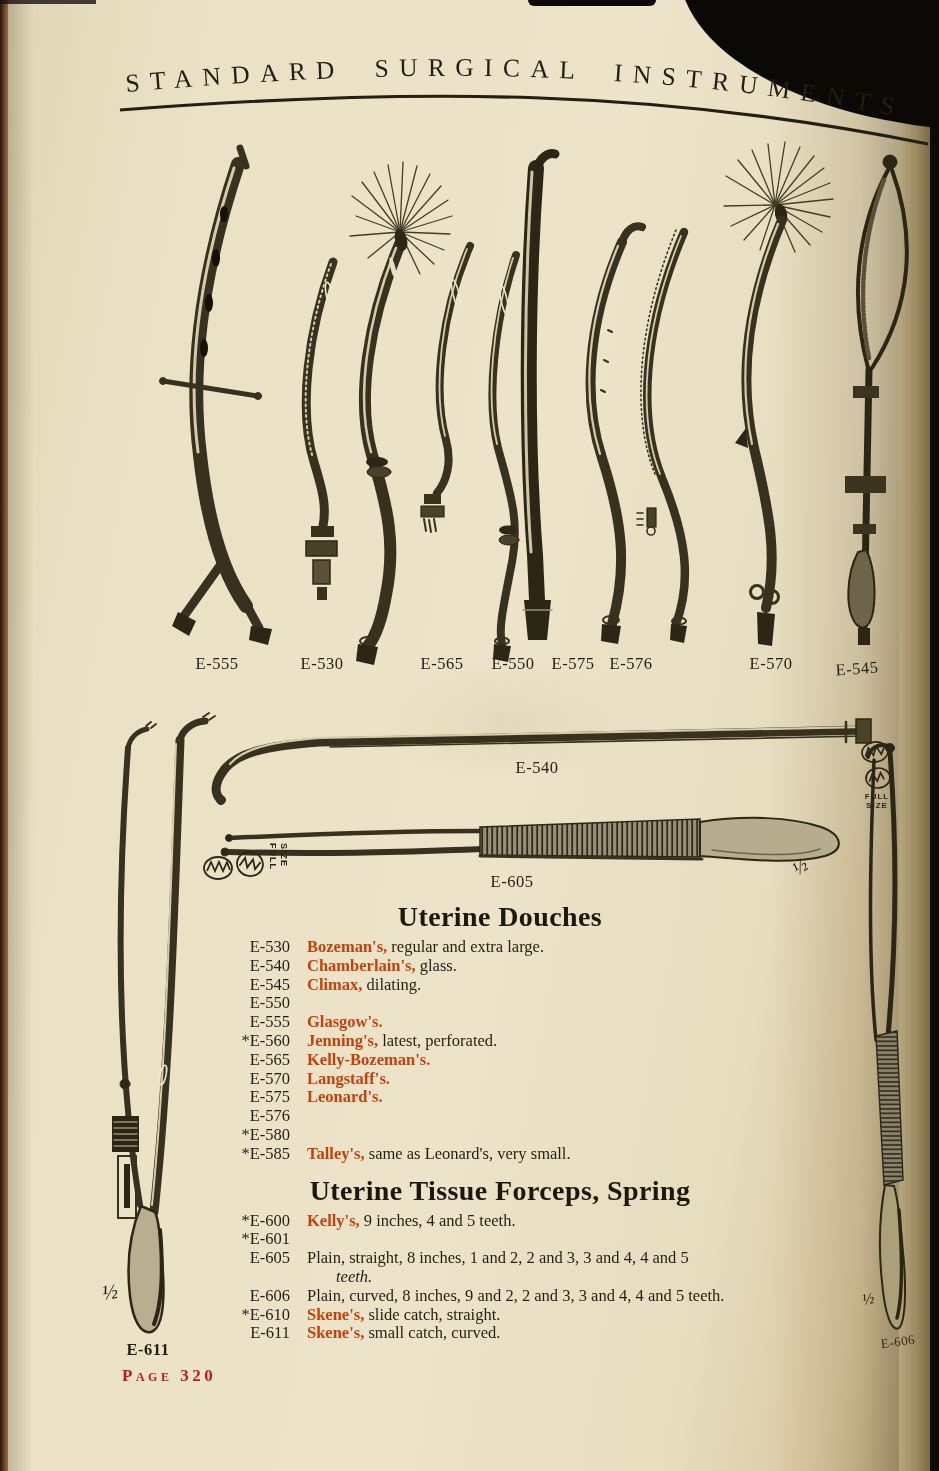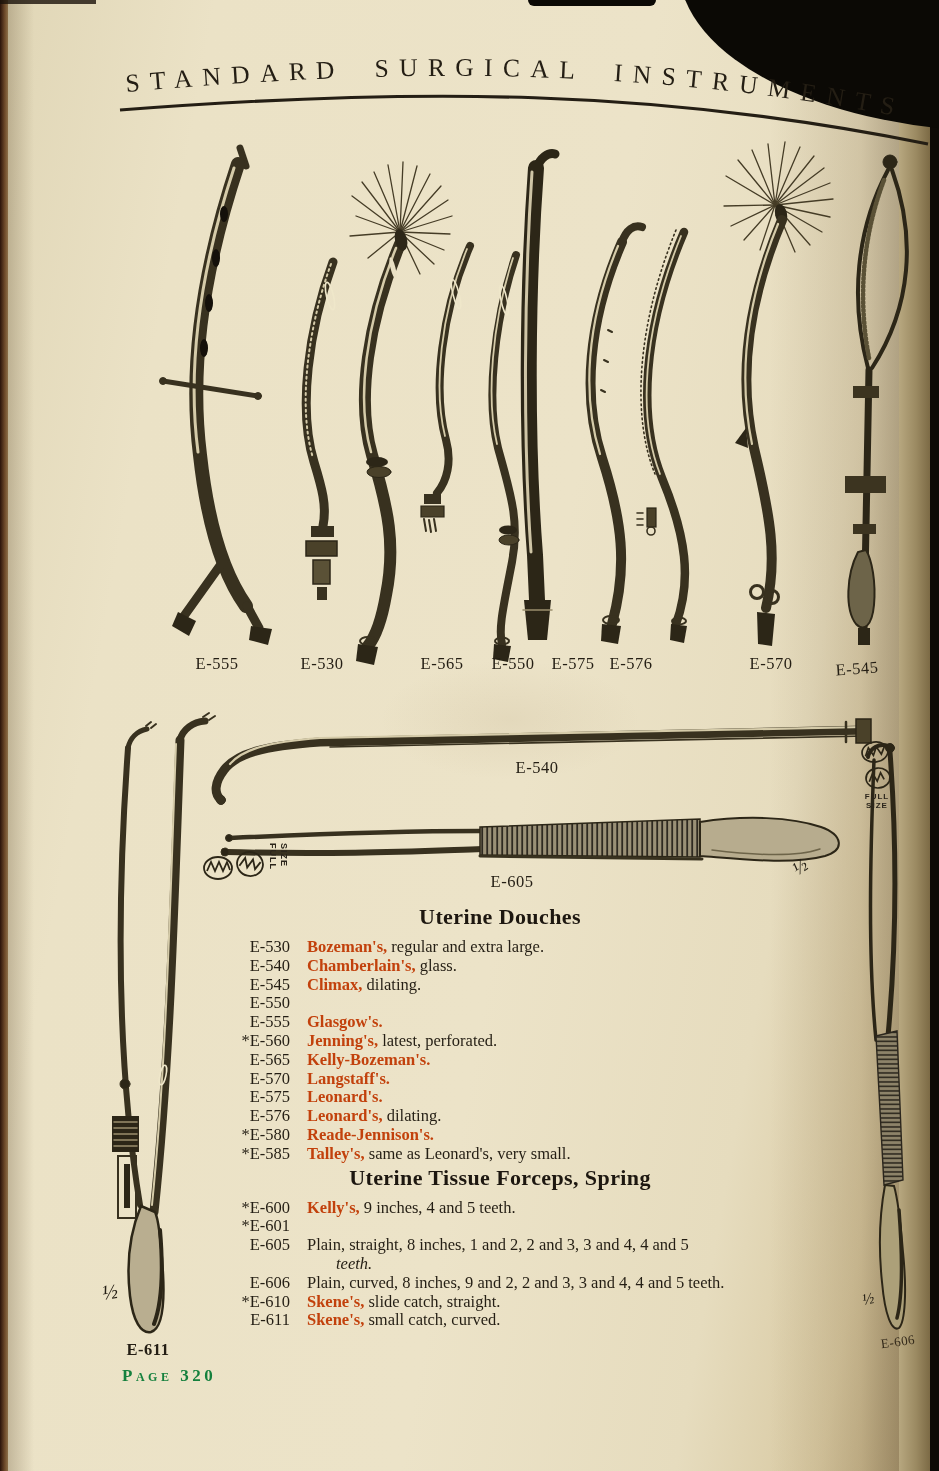--- a/index.html
+++ b/index.html
@@ -24,28 +24,28 @@
   .header-svg{left:118px;top:52px;width:814px;height:104px;}
 
   
   .fig-label{position:absolute;width:90px;text-align:center;font-size:16.5px;letter-spacing:.5px;color:#241e14;}
   .half{position:absolute;font-size:19px;font-style:italic;color:#241e14;}
   .fullsize-v{position:absolute;writing-mode:vertical-rl;font-size:9px;font-weight:bold;letter-spacing:1px;color:#2b251b;font-family:"Liberation Sans",sans-serif;}
   .fullsize-h{position:absolute;font-size:8px;font-weight:bold;letter-spacing:1px;color:#2b251b;font-family:"Liberation Sans",sans-serif;line-height:9px;text-align:center;}
 
   
   .textcol{left:120px;top:903px;width:760px;}
-  .sec-title{font-size:22px;font-weight:bold;text-align:center;letter-spacing:.4px;color:#1d1710;line-height:28px;margin:0 0 7px 0;}
-  .sec-title.second{}
+  .sec-title{font-size:28px;font-weight:bold;text-align:center;letter-spacing:.4px;color:#1d1710;line-height:28px;margin:0 0 7px 0;}
+  .sec-title.second{margin-top:13px;}
   .row{display:flex;font-size:16.5px;line-height:18.8px;}
   .code{width:170px;text-align:right;flex:0 0 170px;white-space:pre;}
   .desc{margin-left:17px;width:560px;}
   .bname{font-weight:bold;color:#c2410c;}
   .wrapline{margin-left:29px;font-style:italic;}
-  .footer{left:122px;top:1366px;font-size:17px;font-weight:bold;font-variant:small-caps;letter-spacing:3.5px;color:#15803d;}
+  .footer{left:122px;top:1366px;font-size:17px;font-weight:bold;font-variant:small-caps;letter-spacing:3.5px;color:#b91c1c;}
 
   svg{display:block;}
 </style>
 </head>
 <body>
 
 <div class="abs edge-left"></div>
 <div class="abs edge-left-shadow"></div>
 <div class="abs curl-shadow"></div>
 <div class="abs edge-right-strip"></div>
@@ -342,25 +342,23 @@
   <div class="row">
       <span class="code">E-570</span>
       <span class="desc"><span class="bname">Langstaff's.</span><span></span></span>
     </div>
   <div class="row">
       <span class="code">E-575</span>
       <span class="desc"><span class="bname">Leonard's.</span><span></span></span>
     </div>
   <div class="row">
       <span class="code">E-576</span>
-      <span class="desc"><span class="bname">Leonard's,</span><span> dilating.</span></span>
     </div>
   <div class="row">
       <span class="code">*E-580</span>
-      <span class="desc"><span class="bname">Reade-Jennison's.</span><span></span></span>
     </div>
   <div class="row">
       <span class="code">*E-585</span>
       <span class="desc"><span class="bname">Talley's,</span><span> same as Leonard's, very small.</span></span>
     </div>
 
   <div class="sec-title second">Uterine Tissue Forceps, Spring</div>
 
   <div class="row">
       <span class="code">*E-600</span>

